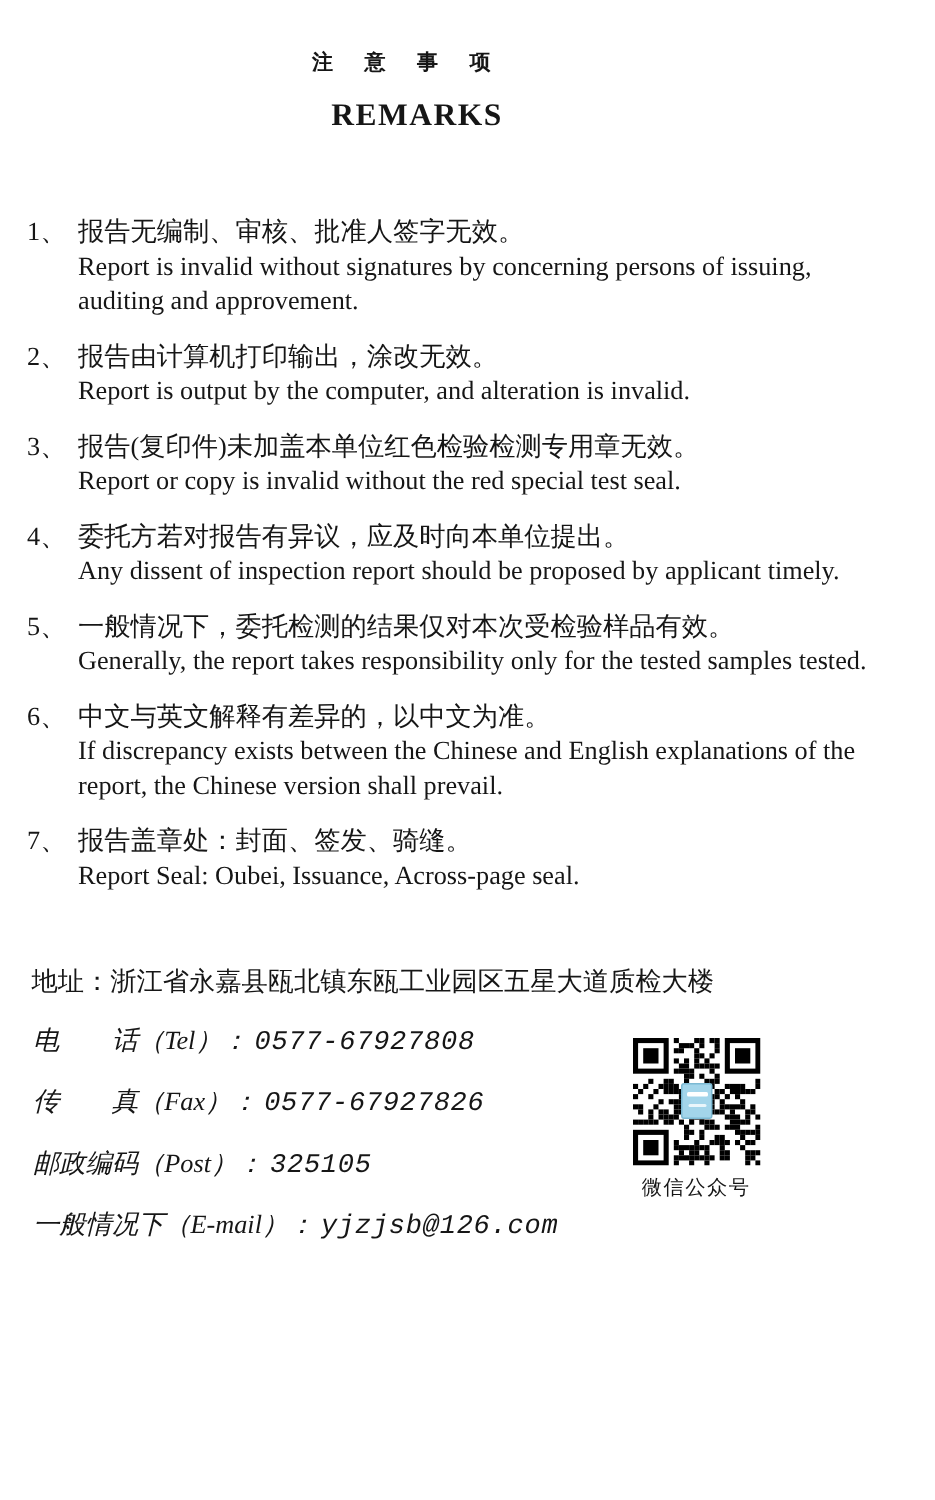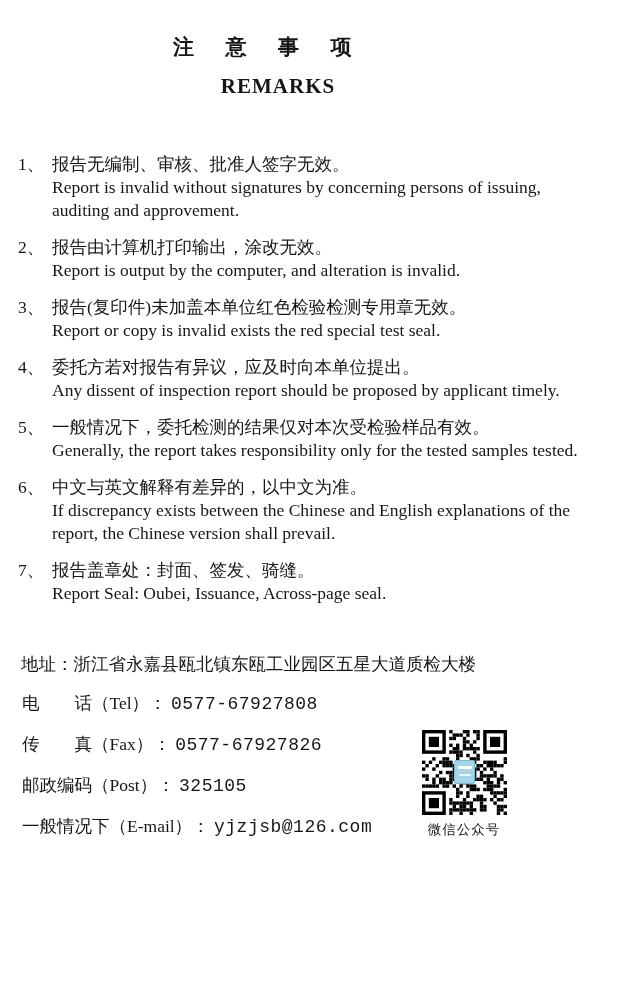--- a/index.html
+++ b/index.html
@@ -5,42 +5,42 @@
   * { margin:0; padding:0; box-sizing:border-box; }
   html,body { background:#ffffff; }
   body { width:623px; height:1000px; }
   .page {
     position:relative; width:623px; height:1000px; overflow:hidden;
     background:#ffffff; color:#161616;
     font-family:"Liberation Serif","DejaVu Serif",serif;
   }
   .header { padding-top:33px; width:556px; text-align:center; }
   .title-cn {
-    font-size:21px; font-weight:700; letter-spacing:1.5em;
+    font-size:14px; font-weight:700; letter-spacing:1.5em;
     white-space:nowrap;
   }
   .title-en { margin-top:13px; font-size:21px; font-weight:700; letter-spacing:1px; }
 
   .items { margin-top:54px; padding-left:18px; }
   .item { display:flex; margin-bottom:14px; font-size:17.5px; line-height:23px; }
   .item-num { width:34px; flex:none; }
   .item-body { flex:1; }
   .en { white-space:pre-line; }
 
   .address { margin-top:47px; padding-left:21px; font-size:17.5px; line-height:25px; }
 
   .contacts { margin-top:14px; padding-left:22px; width:400px; }
-  .contact-row { display:flex; align-items:baseline; height:20px; margin-bottom:21px; font-size:17.5px; }
+  .contact-row { display:flex; align-items:baseline; height:20px; margin-bottom:21px; font-size:17.5px;font-style:italic; }
   .contact-label { white-space:pre; }
   .contact-value {
     font-family:"Liberation Mono","DejaVu Sans Mono",monospace;
     font-size:18px; letter-spacing:0.5px;
   }
 
-  .qr-block { position:absolute; left:419px; top:730px; width:90px; text-align:center; }
+  .qr-block { position:absolute; left:419px; top:692px; width:90px; text-align:center; }
   .qr-code { position:relative; width:85px; height:85px; margin:0 auto; background:#ffffff; }
   .qr-code svg { display:block; }
   .qr-logo {
     position:absolute; left:32px; top:30px; width:21px; height:24px;
     background:#a3d5ea; border:1px solid #7cb9d3; border-radius:2px;
   }
   .qr-logo::before {
     content:""; position:absolute; left:3px; top:5px; width:14px; height:3px;
     background:#ffffff; border-radius:1px;
   }
@@ -76,21 +76,21 @@
         <span class="item-body">
           <span class="cn" style="display:block">报告由计算机打印输出，涂改无效。</span>
           <span class="en" style="display:block">Report is output by the computer, and alteration is invalid.</span>
         </span>
       </div>
 
       <div class="item">
         <span class="item-num">3、</span>
         <span class="item-body">
           <span class="cn" style="display:block">报告(复印件)未加盖本单位红色检验检测专用章无效。</span>
-          <span class="en" style="display:block">Report or copy is invalid exists the red special test seal.</span>
+          <span class="en" style="display:block">Report or copy is invalid without the red special test seal.</span>
         </span>
       </div>
 
       <div class="item">
         <span class="item-num">4、</span>
         <span class="item-body">
           <span class="cn" style="display:block">委托方若对报告有异议，应及时向本单位提出。</span>
           <span class="en" style="display:block">Any dissent of inspection report should be proposed by applicant timely.</span>
         </span>
       </div>

